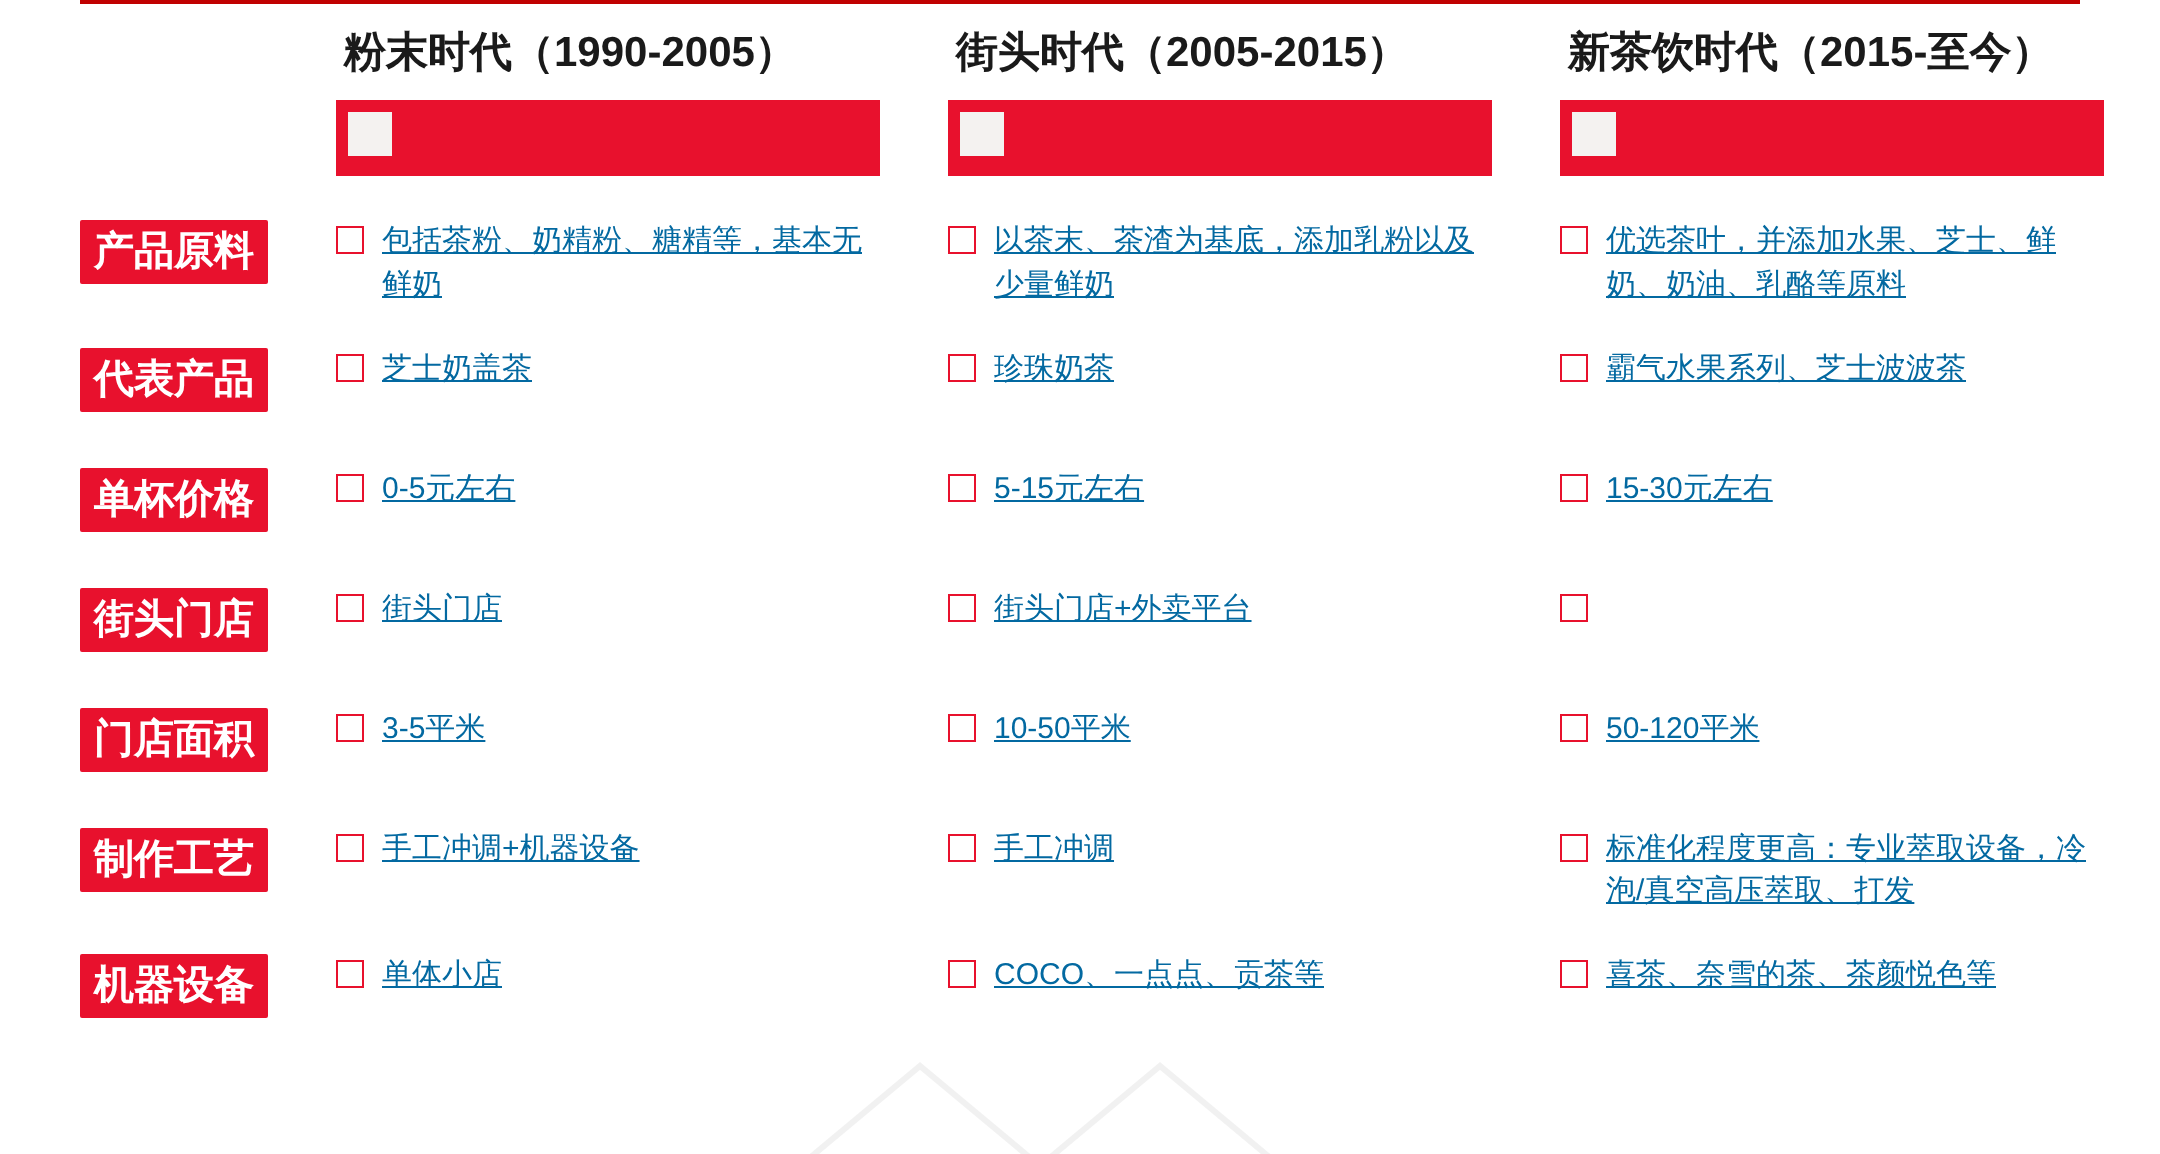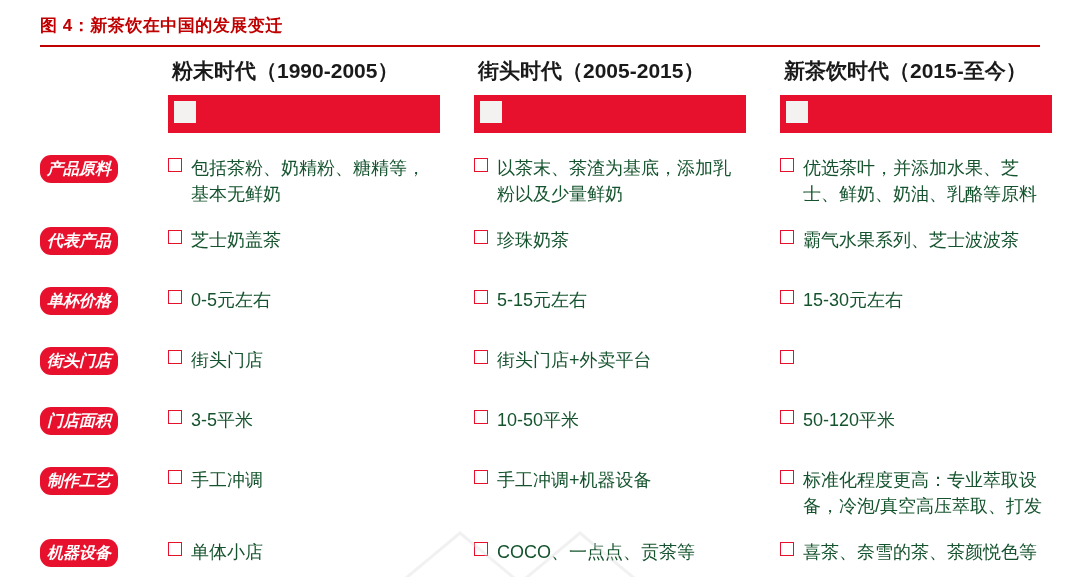--- a/index.html
+++ b/index.html
@@ -63,66 +63,65 @@
   }
   .row-label-cell {
     display: flex;
     align-items: flex-start;
     justify-content: flex-start;
     padding-top: 10px;
   }
   .row-label {
     background: #e8112d;
     color: #ffffff;
-    font-size: 16px;
+    font-size: 20px;
     font-weight: bold;
     padding: 5px 7px;
     line-height: 1.1;
     white-space: nowrap;
-    border-radius: 11px;
-    font-style: italic;
+    border-radius: 1px;
   }
   .cell {
     display: flex;
     align-items: flex-start;
     padding: 10px 18px 10px 4px;
     min-height: 40px;
   }
   .chk {
     flex: 0 0 auto;
     width: 14px;
     height: 14px;
     border: 1.6px solid #e8112d;
     margin-right: 9px;
     margin-top: 3px;
     background: #ffffff;
     box-sizing: border-box;
   }
   .cell-text {
-    font-size: 18px;
+    font-size: 15px;
     line-height: 1.45;
-    color: #14532d;
+    color: #0369a1;
+    text-decoration: underline;
   }
   .watermark {
     position: absolute;
     left: 0;
     right: 0;
     bottom: -6px;
     height: 60px;
     pointer-events: none;
     opacity: 0.35;
   }
   .spacer-col { }
 </style>
 </head>
 <body>
 
 <div class="page">
 
-  <div class="fig-title">图 4：新茶饮在中国的发展变迁</div>
 
   <div class="rule-top"></div>
 
   <div class="grid">
     <div class="spacer-col"></div>
     <div class="era-header">粉末时代（1990-2005）</div>
     <div class="era-header">街头时代（2005-2015）</div>
     <div class="era-header">新茶饮时代（2015-至今）</div>
 
     <div class="spacer-col"></div>
@@ -210,25 +209,25 @@
     <div class="cell">
       <span class="chk"></span>
       <span class="cell-text">50-120平米</span>
     </div>
 
     <div class="row-label-cell">
       <span class="row-label">制作工艺</span>
     </div>
     <div class="cell">
       <span class="chk"></span>
+      <span class="cell-text">手工冲调+机器设备</span>
+    </div>
+    <div class="cell">
+      <span class="chk"></span>
       <span class="cell-text">手工冲调</span>
-    </div>
-    <div class="cell">
-      <span class="chk"></span>
-      <span class="cell-text">手工冲调+机器设备</span>
     </div>
     <div class="cell">
       <span class="chk"></span>
       <span class="cell-text">标准化程度更高：专业萃取设备，冷泡/真空高压萃取、打发</span>
     </div>
 
     <div class="row-label-cell">
       <span class="row-label">机器设备</span>
     </div>
     <div class="cell">

